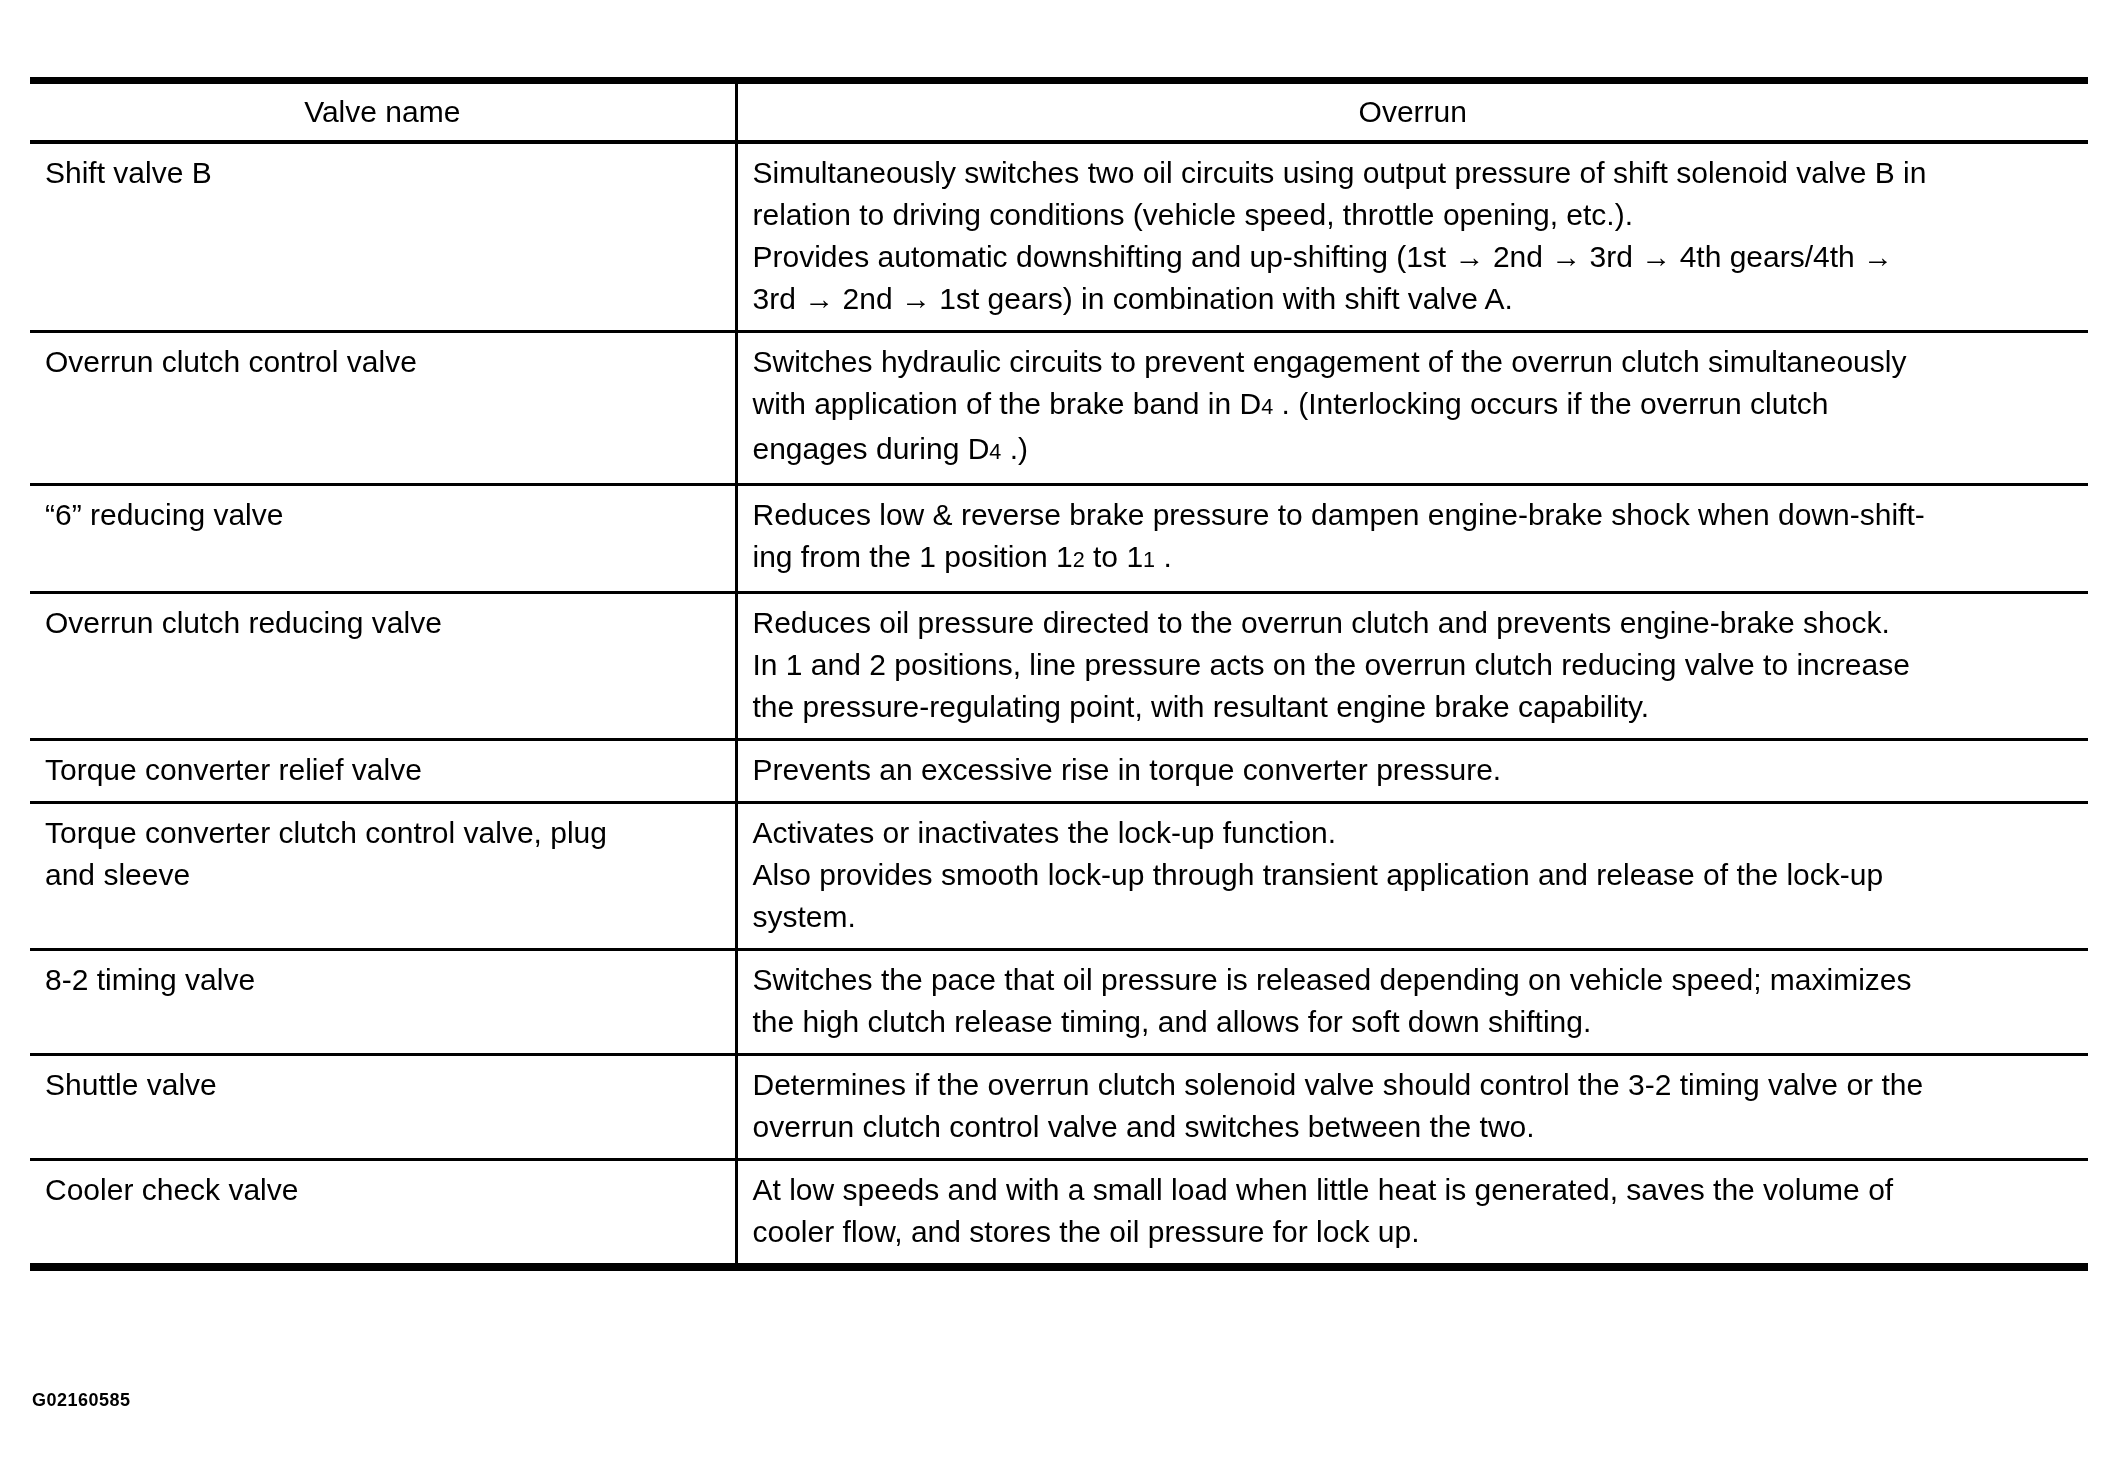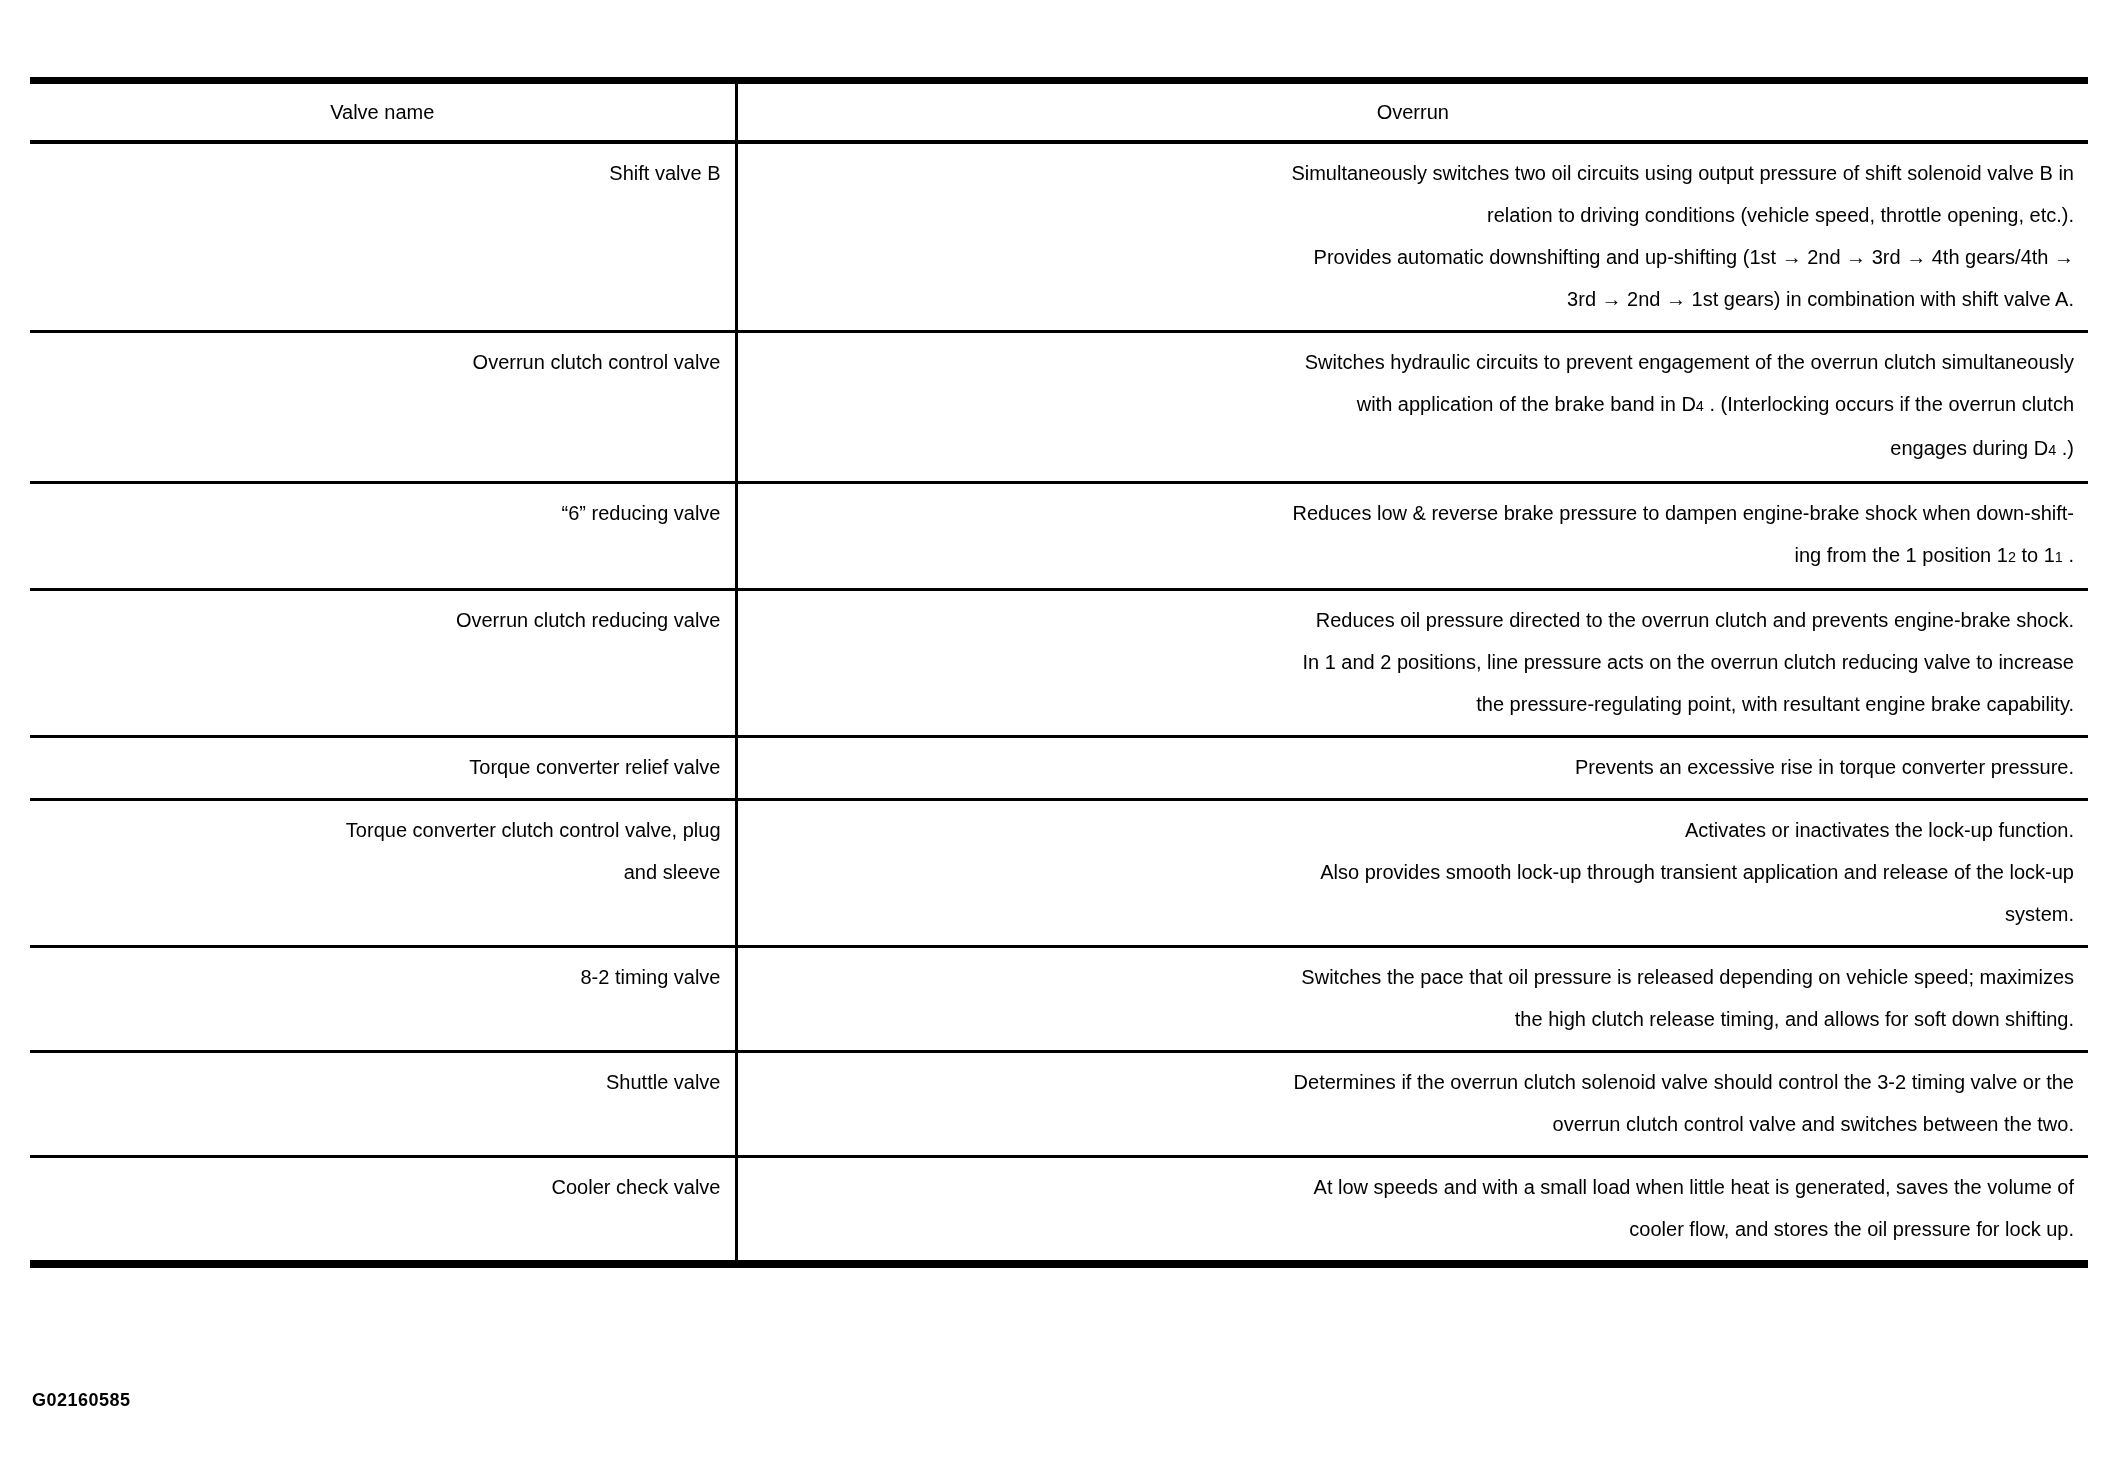--- a/index.html
+++ b/index.html
@@ -22,35 +22,35 @@
     top: 77px;
     width: 2058px;
     table-layout: fixed;
     border-collapse: collapse;
     border-top: 7px solid #000;
     border-bottom: 8px solid #000;
   }
   .valve-table col.c1 { width: 706px; }
   .valve-table th,
   .valve-table td {
-    font-size: 20px;
+    font-size: 30px;
     line-height: 42px;
     font-weight: normal;
     color: #000;
   }
   .valve-table thead th {
     height: 56px;
     text-align: center;
     vertical-align: middle;
     border-bottom: 4px solid #000;
     padding: 0;
   }
   .valve-table tbody td {
     vertical-align: top;
-    text-align: right;
+    text-align: left;
     border-top: 3px solid #000;
     padding: 8px 14px 10px 15px;
   }
   .valve-table th.valve-head,
   .valve-table td.valve-cell {
     border-right: 3px solid #000;
   }
   .subnum {
     font-size: 0.72em;
   }

